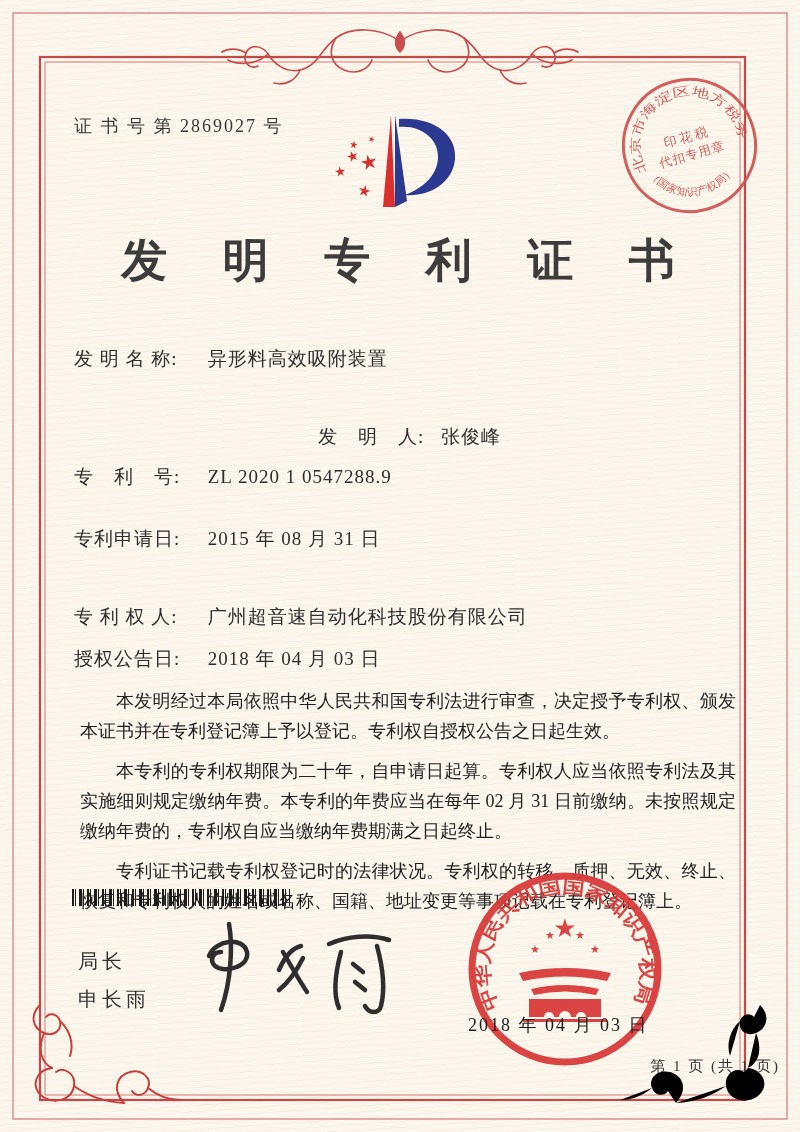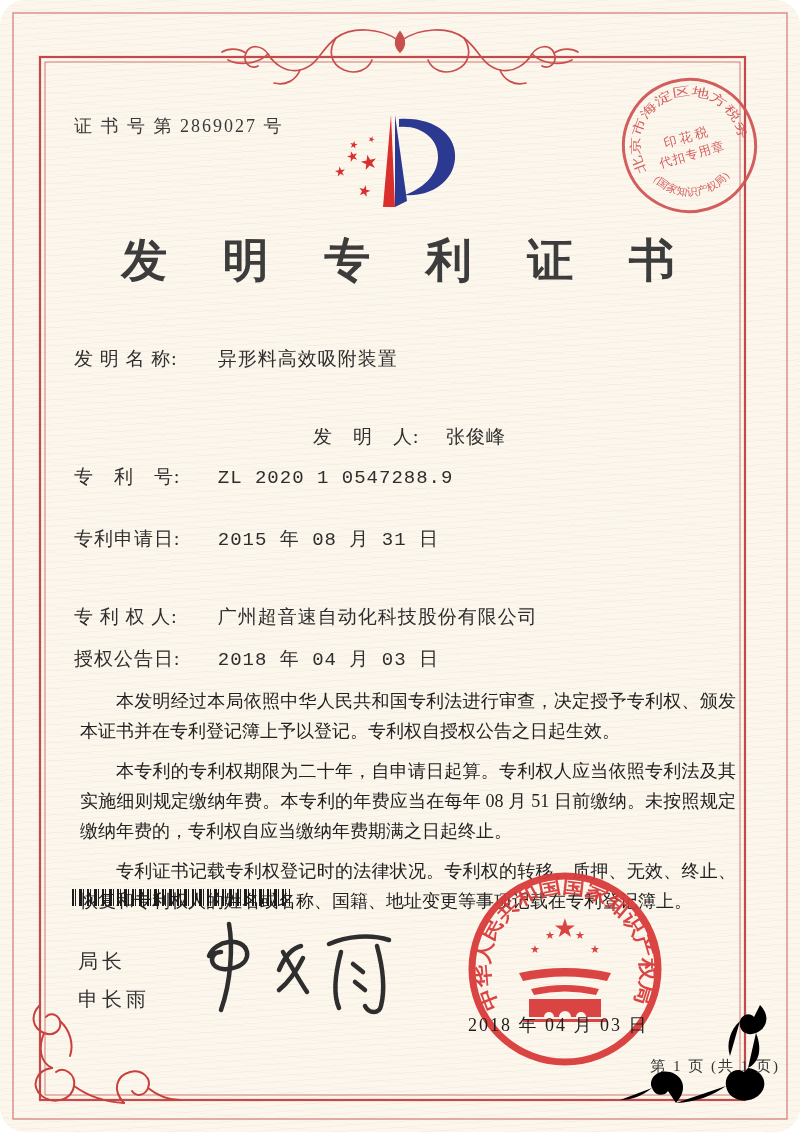--- a/index.html
+++ b/index.html
@@ -4,32 +4,31 @@
 <style>
   html,body{margin:0;padding:0;background:#ffffff;}
   .page{
     position:relative;width:800px;height:1132px;overflow:hidden;
     background:
       repeating-linear-gradient(176deg, rgba(221,160,140,0.09) 0px, rgba(221,160,140,0.09) 1px, transparent 1px, transparent 6px),
       repeating-linear-gradient(184deg, rgba(221,160,140,0.06) 0px, rgba(221,160,140,0.06) 1px, transparent 1px, transparent 9px),
       #fcf7ed;
     font-family:"Liberation Serif","DejaVu Serif",serif;
     color:#2b2b2b;
-    border-radius:25px;
   }
   .abs{position:absolute;}
   svg{display:block;}
 
   .cert-number{top:114px;left:74px;font-size:18px;letter-spacing:2px;color:#3a3a3a;}
   .title{top:230px;left:0;width:796px;text-align:center;font-size:46px;font-weight:600;
          letter-spacing:22px;text-indent:22px;color:#3c3c3c;}
 
   .field-row{left:74px;width:660px;font-size:19px;color:#2e2e2e;letter-spacing:1px;white-space:nowrap;}
   .field-row .lab{display:inline-block;min-width:128px;}
-  .field-row .val{margin-left:10px;font-family:Liberation Mono, monospace;}
+  .field-row .val{margin-left:0;}
   .row0{top:346px;} .row1{top:424px;text-align:center;} .row2{top:464px;}
   .row3{top:526px;} .row4{top:604px;} .row5{top:646px;}
 
   .body-text{top:676px;left:70px;width:676px;font-size:18px;line-height:30px;text-align:justify;color:#222;}
   .body-text p{margin:10px;text-indent:2em;}
 
   .barcode{top:889px;left:72px;width:218px;height:17px;
     background:repeating-linear-gradient(90deg,
       #1c1c1c 0 2px, transparent 2px 3px,
       #1c1c1c 3px 4px, transparent 4px 7px,
@@ -124,21 +123,21 @@
     <span class="lab">专 利 权 人:</span>
     <span class="val">广州超音速自动化科技股份有限公司</span>
   </div>
   <div class="abs field-row row5">
     <span class="lab">授权公告日:</span>
     <span class="val">2018 年 04 月 03 日</span>
   </div>
 
   <div class="abs body-text">
     <p>本发明经过本局依照中华人民共和国专利法进行审查，决定授予专利权、颁发本证书并在专利登记簿上予以登记。专利权自授权公告之日起生效。</p>
-    <p>本专利的专利权期限为二十年，自申请日起算。专利权人应当依照专利法及其实施细则规定缴纳年费。本专利的年费应当在每年 08 月 51 日前缴纳。未按照规定缴纳年费的，专利权自应当缴纳年费期满之日起终止。</p>
+    <p>本专利的专利权期限为二十年，自申请日起算。专利权人应当依照专利法及其实施细则规定缴纳年费。本专利的年费应当在每年 02 月 31 日前缴纳。未按照规定缴纳年费的，专利权自应当缴纳年费期满之日起终止。</p>
     <p>专利证书记载专利权登记时的法律状况。专利权的转移、质押、无效、终止、恢复和专利权人的姓名或名称、国籍、地址变更等事项记载在专利登记簿上。</p>
   </div>
 
   <div class="abs barcode"></div>
 
   <div class="abs signer-title">局长</div>
   <div class="abs signer-name">申长雨</div>
 
   <svg class="abs signature" width="210" height="105" viewBox="0 0 210 105">
     <g stroke="#2e2e2e" stroke-width="4.5" fill="none" stroke-linecap="round" stroke-linejoin="round">

